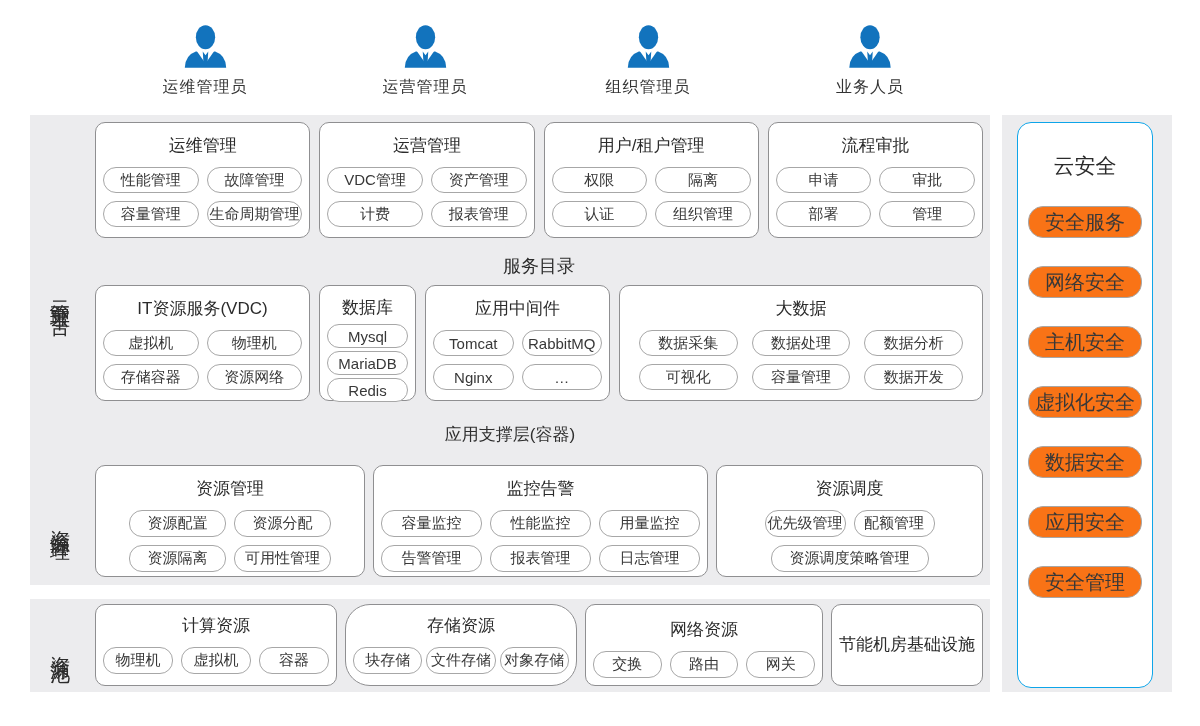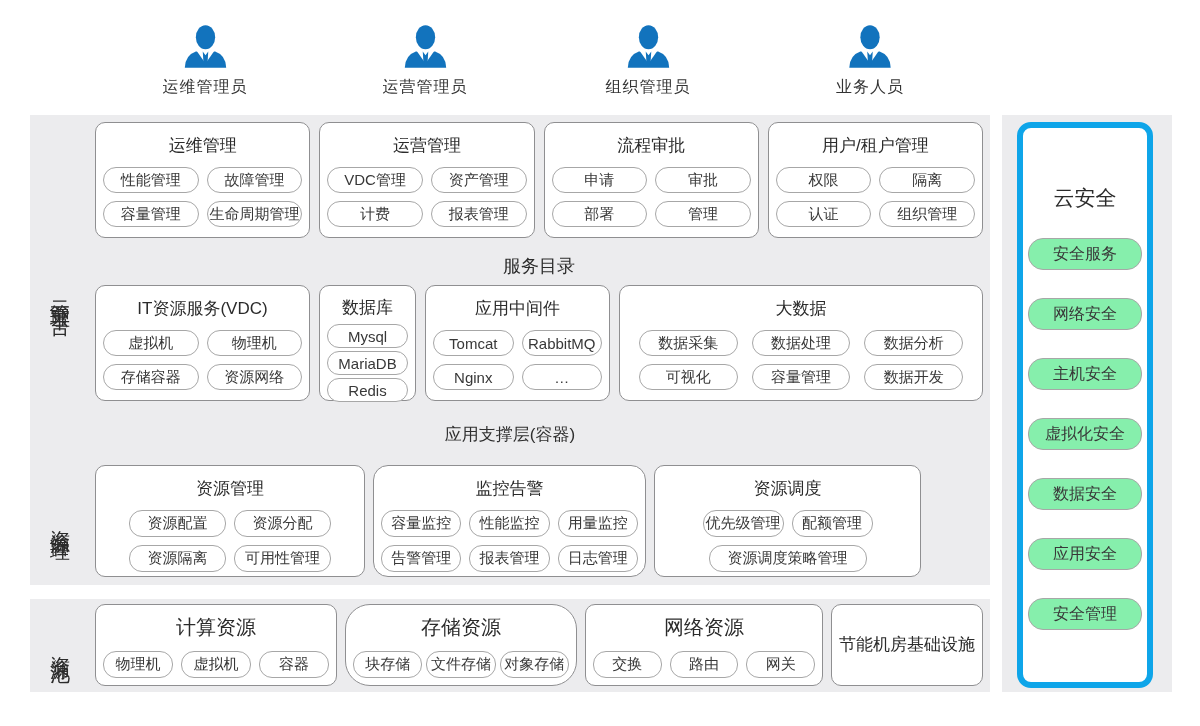--- a/index.html
+++ b/index.html
@@ -38,43 +38,43 @@
         display:flex;flex-direction:column;padding:5px 7px 7px;flex:1;min-width:0;}
   .gtitle{text-align:center;font-size:17px;color:#2b2b2b;padding:6px 0 10px;white-space:nowrap;}
   .pills{display:grid;gap:8px;grid-auto-rows:26px;}
   .cols1{grid-template-columns:1fr;}
   .cols2{grid-template-columns:1fr 1fr;}
   .cols3{grid-template-columns:1fr 1fr 1fr;}
   .pill{border:1px solid #a7a7a7;border-radius:13px;background:#fff;display:flex;align-items:center;justify-content:center;
         font-size:15px;color:#383838;white-space:nowrap;overflow:hidden;padding:0 2px;}
 
   .w215{flex:none;width:215px;} .w97{flex:none;width:97px;} .w185{flex:none;width:185px;}
-  .w270{flex:none;width:270px;} .w335{flex:none;width:273px;border-radius:15px;} .w267{flex:none;width:267px;align-items:center;}
+  .w270{flex:none;width:270px;} .w335{flex:none;width:335px;} .w267{flex:none;width:267px;align-items:center;}
   .w242{flex:none;width:242px;} .w232{flex:none;width:232px;border-radius:25px;} .w238{flex:none;width:238px;justify-content:flex-end;} .w152{flex:none;width:152px;}
 
   .tight .gtitle{padding:5px 0 5px;}
   .tight .pills{grid-auto-rows:24px;gap:3px;}
 
   .rm .pills{grid-auto-rows:27px;}
   .inset .pills{padding:0 26px;}
   .pill.wide{grid-column:1 / -1;margin:0 6px;}
   .bigdata .pills{padding:0 12px;gap:8px 14px;}
 
-  .pool .gtitle{padding:4px 0 10px;font-size:20px;}
+  .pool .gtitle{padding:4px 0 10px;font-size:17px;}
   .pool .pills{grid-auto-rows:27px;}
   .infra{align-items:center;justify-content:center;display:flex;flex-direction:row;}
   .infra .gtitle{padding:0;}
 
   
-  .sec-box{position:absolute;left:15px;top:7px;width:136px;height:566px;background:#fff;border:6px solid #0ea5e9;
-           border-radius:14px;box-sizing:border-box;display:flex;flex-direction:column;align-items:center;padding-top:56px;}
+  .sec-box{position:absolute;left:15px;top:7px;width:136px;height:566px;background:#fff;border:1px solid #0ea5e9;
+           border-radius:14px;box-sizing:border-box;display:flex;flex-direction:column;align-items:center;padding-top:29px;}
   .sec-title{font-size:21px;color:#2b2b2b;margin-bottom:26px;}
   .sec-pills{display:flex;flex-direction:column;gap:28px;}
-  .sec-pill{width:112px;height:30px;border:1px solid #a7a7a7;border-radius:15px;background:#86efac;
-            display:flex;align-items:center;justify-content:center;font-size:16px;color:#383838;white-space:nowrap;}
+  .sec-pill{width:112px;height:30px;border:1px solid #a7a7a7;border-radius:15px;background:#f97316;
+            display:flex;align-items:center;justify-content:center;font-size:20px;color:#383838;white-space:nowrap;}
 </style>
 </head>
 <body>
 
 <div class="stage">
 
   <div class="actor" style="left:205px;">
     <span>
       <svg width="46" height="43" viewBox="0 0 50 46">
         <ellipse cx="25" cy="13" rx="10.5" ry="13" fill="#1273bd"></ellipse>
@@ -137,35 +137,35 @@
       <div class="gbox">
         <div class="gtitle">运营管理</div>
         <div class="pills cols2">
           <div class="pill">VDC管理</div>
           <div class="pill">资产管理</div>
           <div class="pill">计费</div>
           <div class="pill">报表管理</div>
         </div>
       </div>
       <div class="gbox">
+        <div class="gtitle">用户/租户管理</div>
+        <div class="pills cols2">
+          <div class="pill">权限</div>
+          <div class="pill">隔离</div>
+          <div class="pill">认证</div>
+          <div class="pill">组织管理</div>
+        </div>
+      </div>
+      <div class="gbox">
         <div class="gtitle">流程审批</div>
         <div class="pills cols2">
           <div class="pill">申请</div>
           <div class="pill">审批</div>
           <div class="pill">部署</div>
           <div class="pill">管理</div>
-        </div>
-      </div>
-      <div class="gbox">
-        <div class="gtitle">用户/租户管理</div>
-        <div class="pills cols2">
-          <div class="pill">权限</div>
-          <div class="pill">隔离</div>
-          <div class="pill">认证</div>
-          <div class="pill">组织管理</div>
         </div>
       </div>
     </div>
 
     <div class="catalog-title">服务目录</div>
 
     <div class="row row2">
       <div class="gbox w215">
         <div class="gtitle">IT资源服务(VDC)</div>
         <div class="pills cols2">

